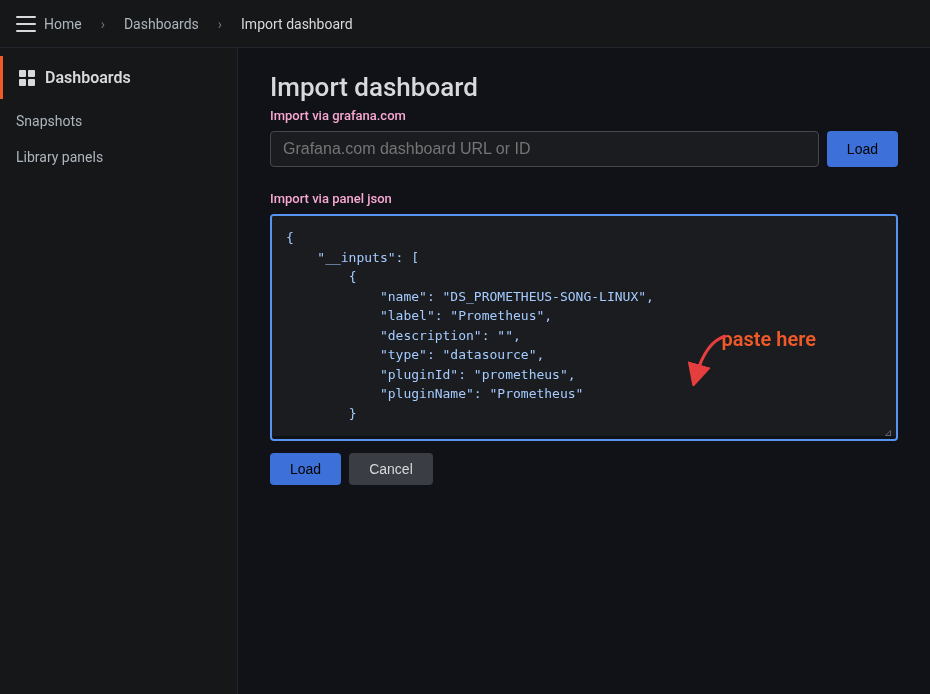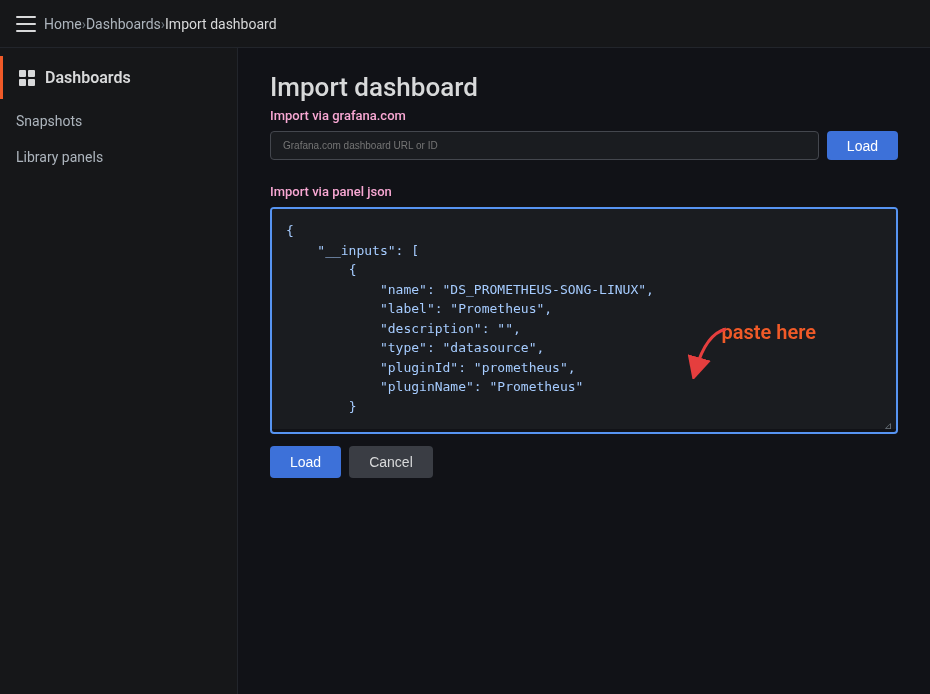--- a/index.html
+++ b/index.html
@@ -33,21 +33,21 @@
     }
     .hamburger-icon span {
       display: block;
       height: 2px;
       background: #d8d9da;
       border-radius: 1px;
     }
     .breadcrumb {
       display: flex;
       align-items: center;
-      gap: 0;
+      gap: 19px;
       font-size: 14px;
       color: #adb5bd;
     }
     .breadcrumb-separator {
       color: #6c757d;
     }
     .breadcrumb-current {
       color: #d8d9da;
     }
 
@@ -154,26 +154,26 @@
       gap: 8px;
       margin-bottom: 24px;
     }
     .text-input {
       flex: 1;
       background: #1a1c20;
       border: 1px solid #44474e;
       border-radius: 4px;
       color: #adb5bd;
       padding: 8px 12px;
-      font-size: 10px;
+      font-size: 16px;
       outline: none;
     }
     .btn-primary {
       background: #3d71d9;
-      color: #ffffff;
+      color: #000000;
       border: none;
       border-radius: 4px;
       padding: 0 20px;
       font-size: 14px;
       cursor: pointer;
       white-space: nowrap;
     }
     .btn-secondary {
       background: #3a3d44;
       color: #d8d9da;

